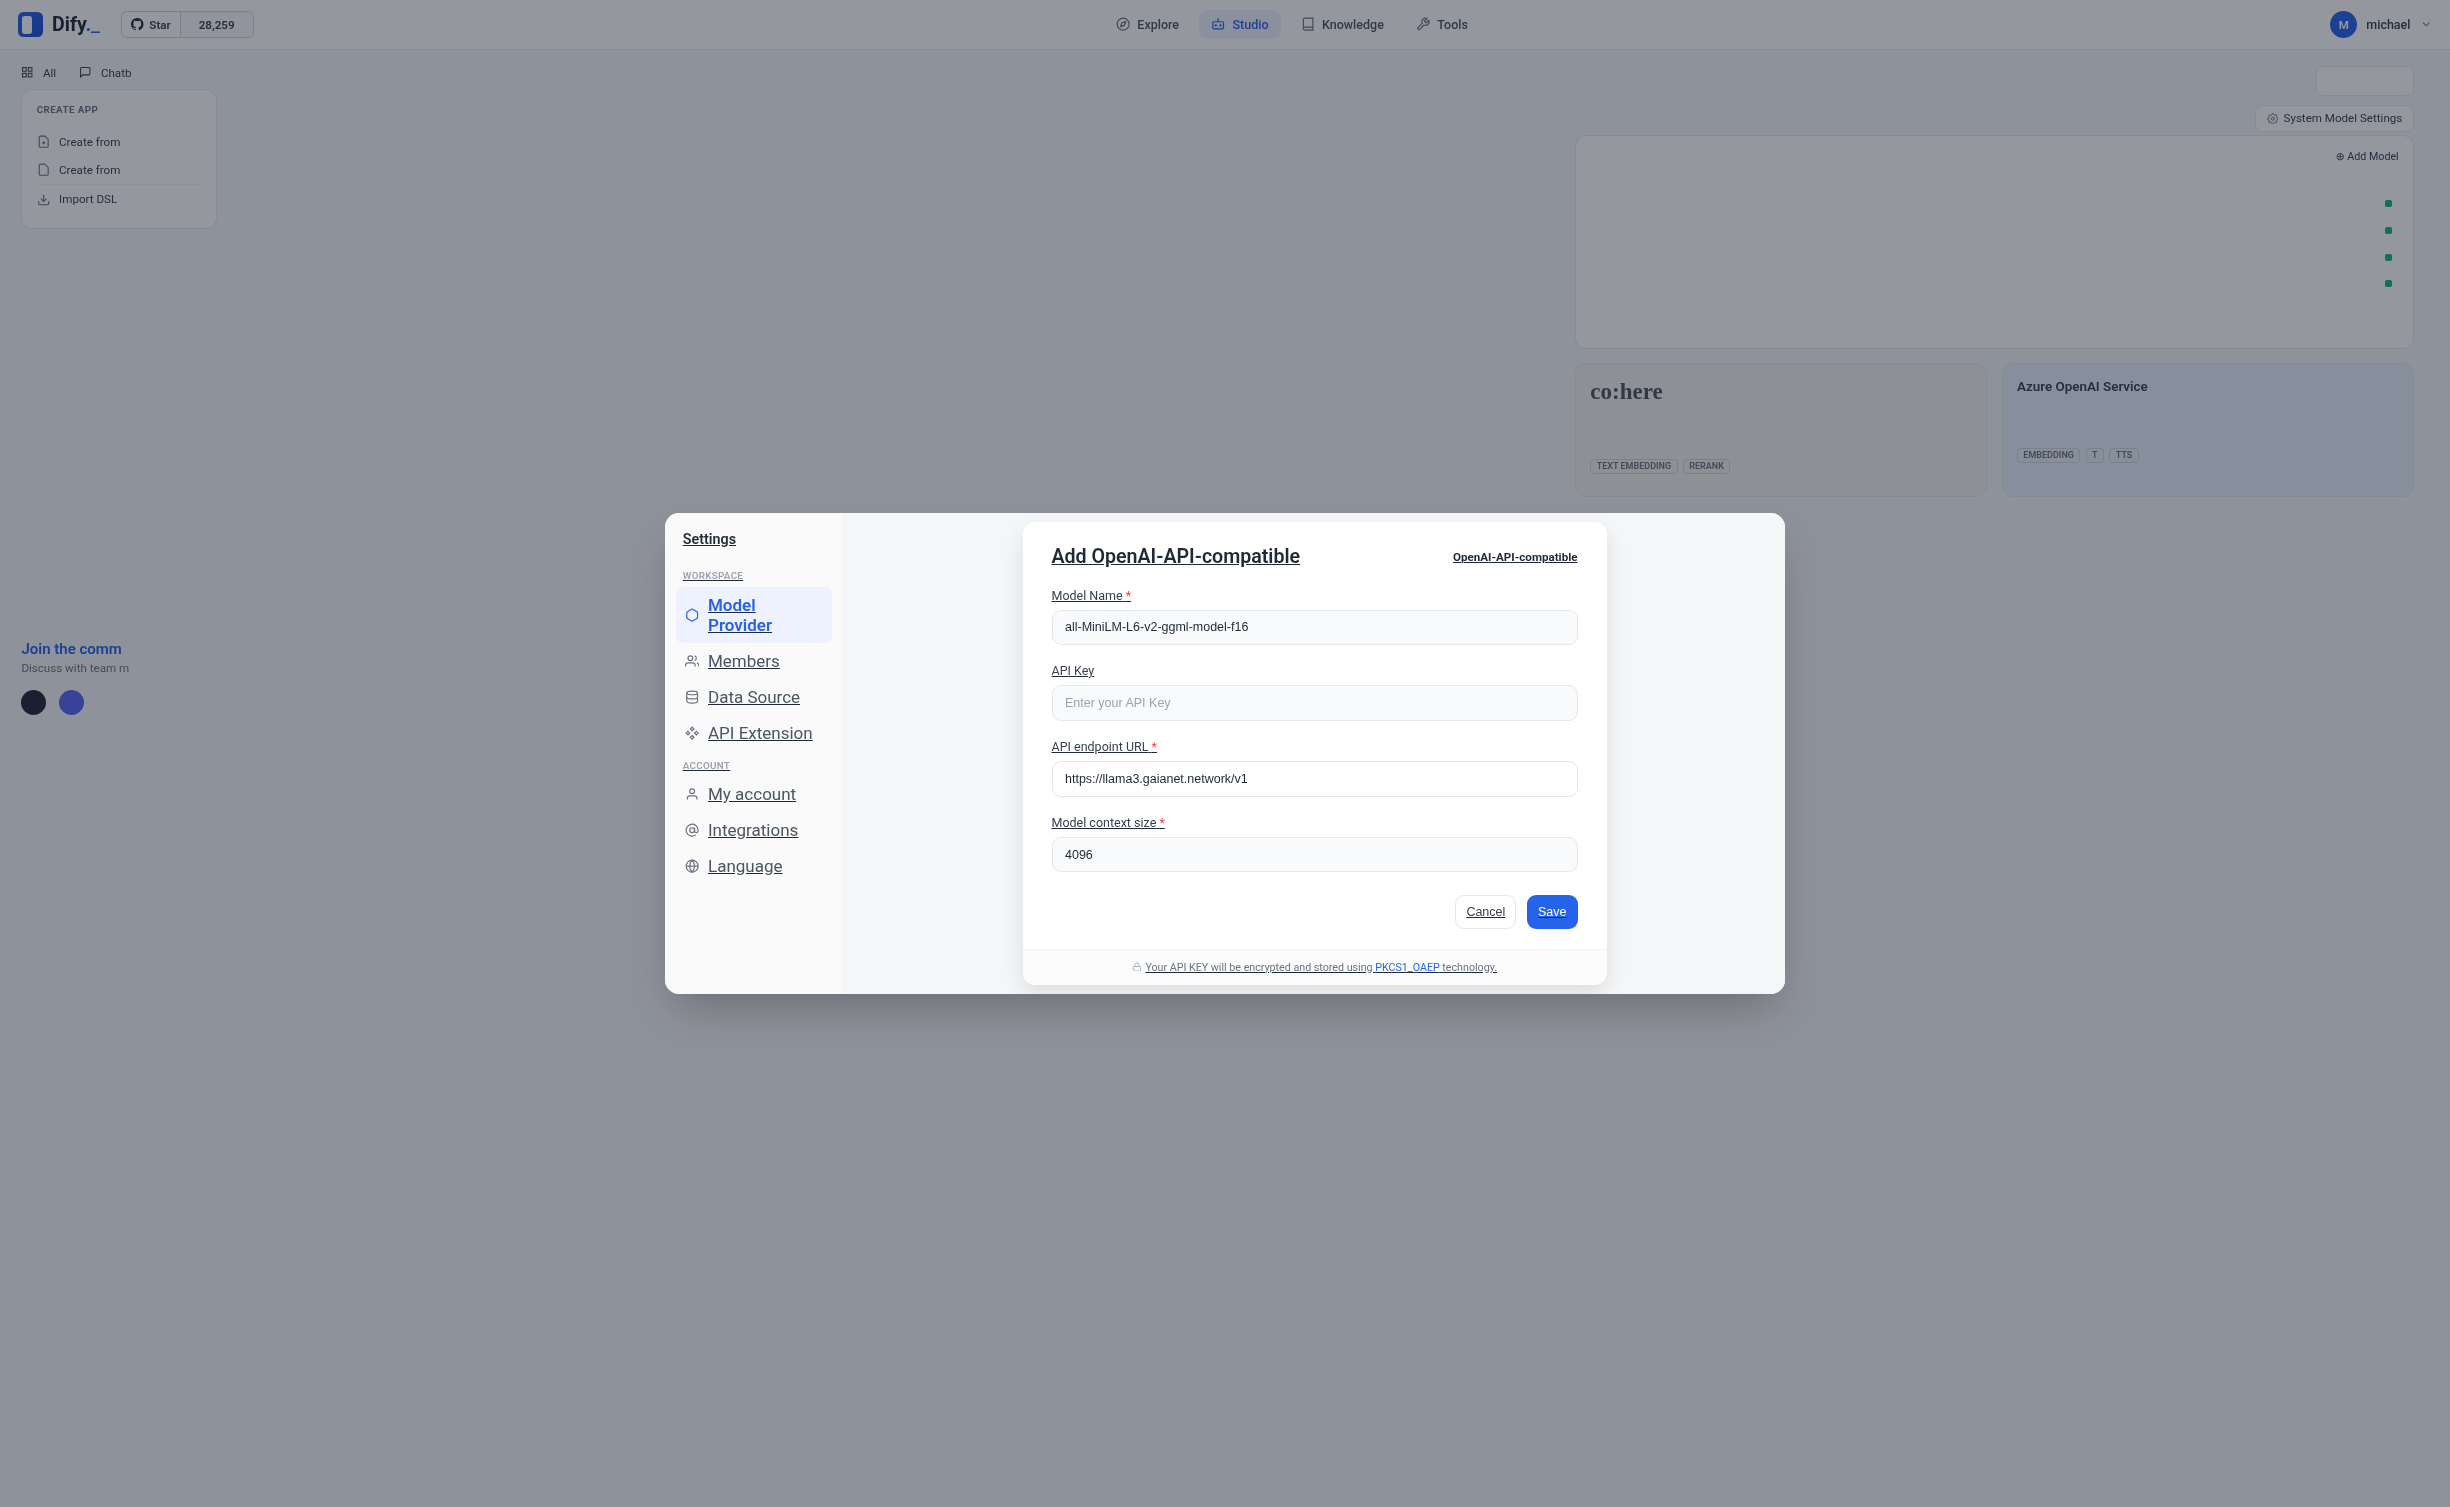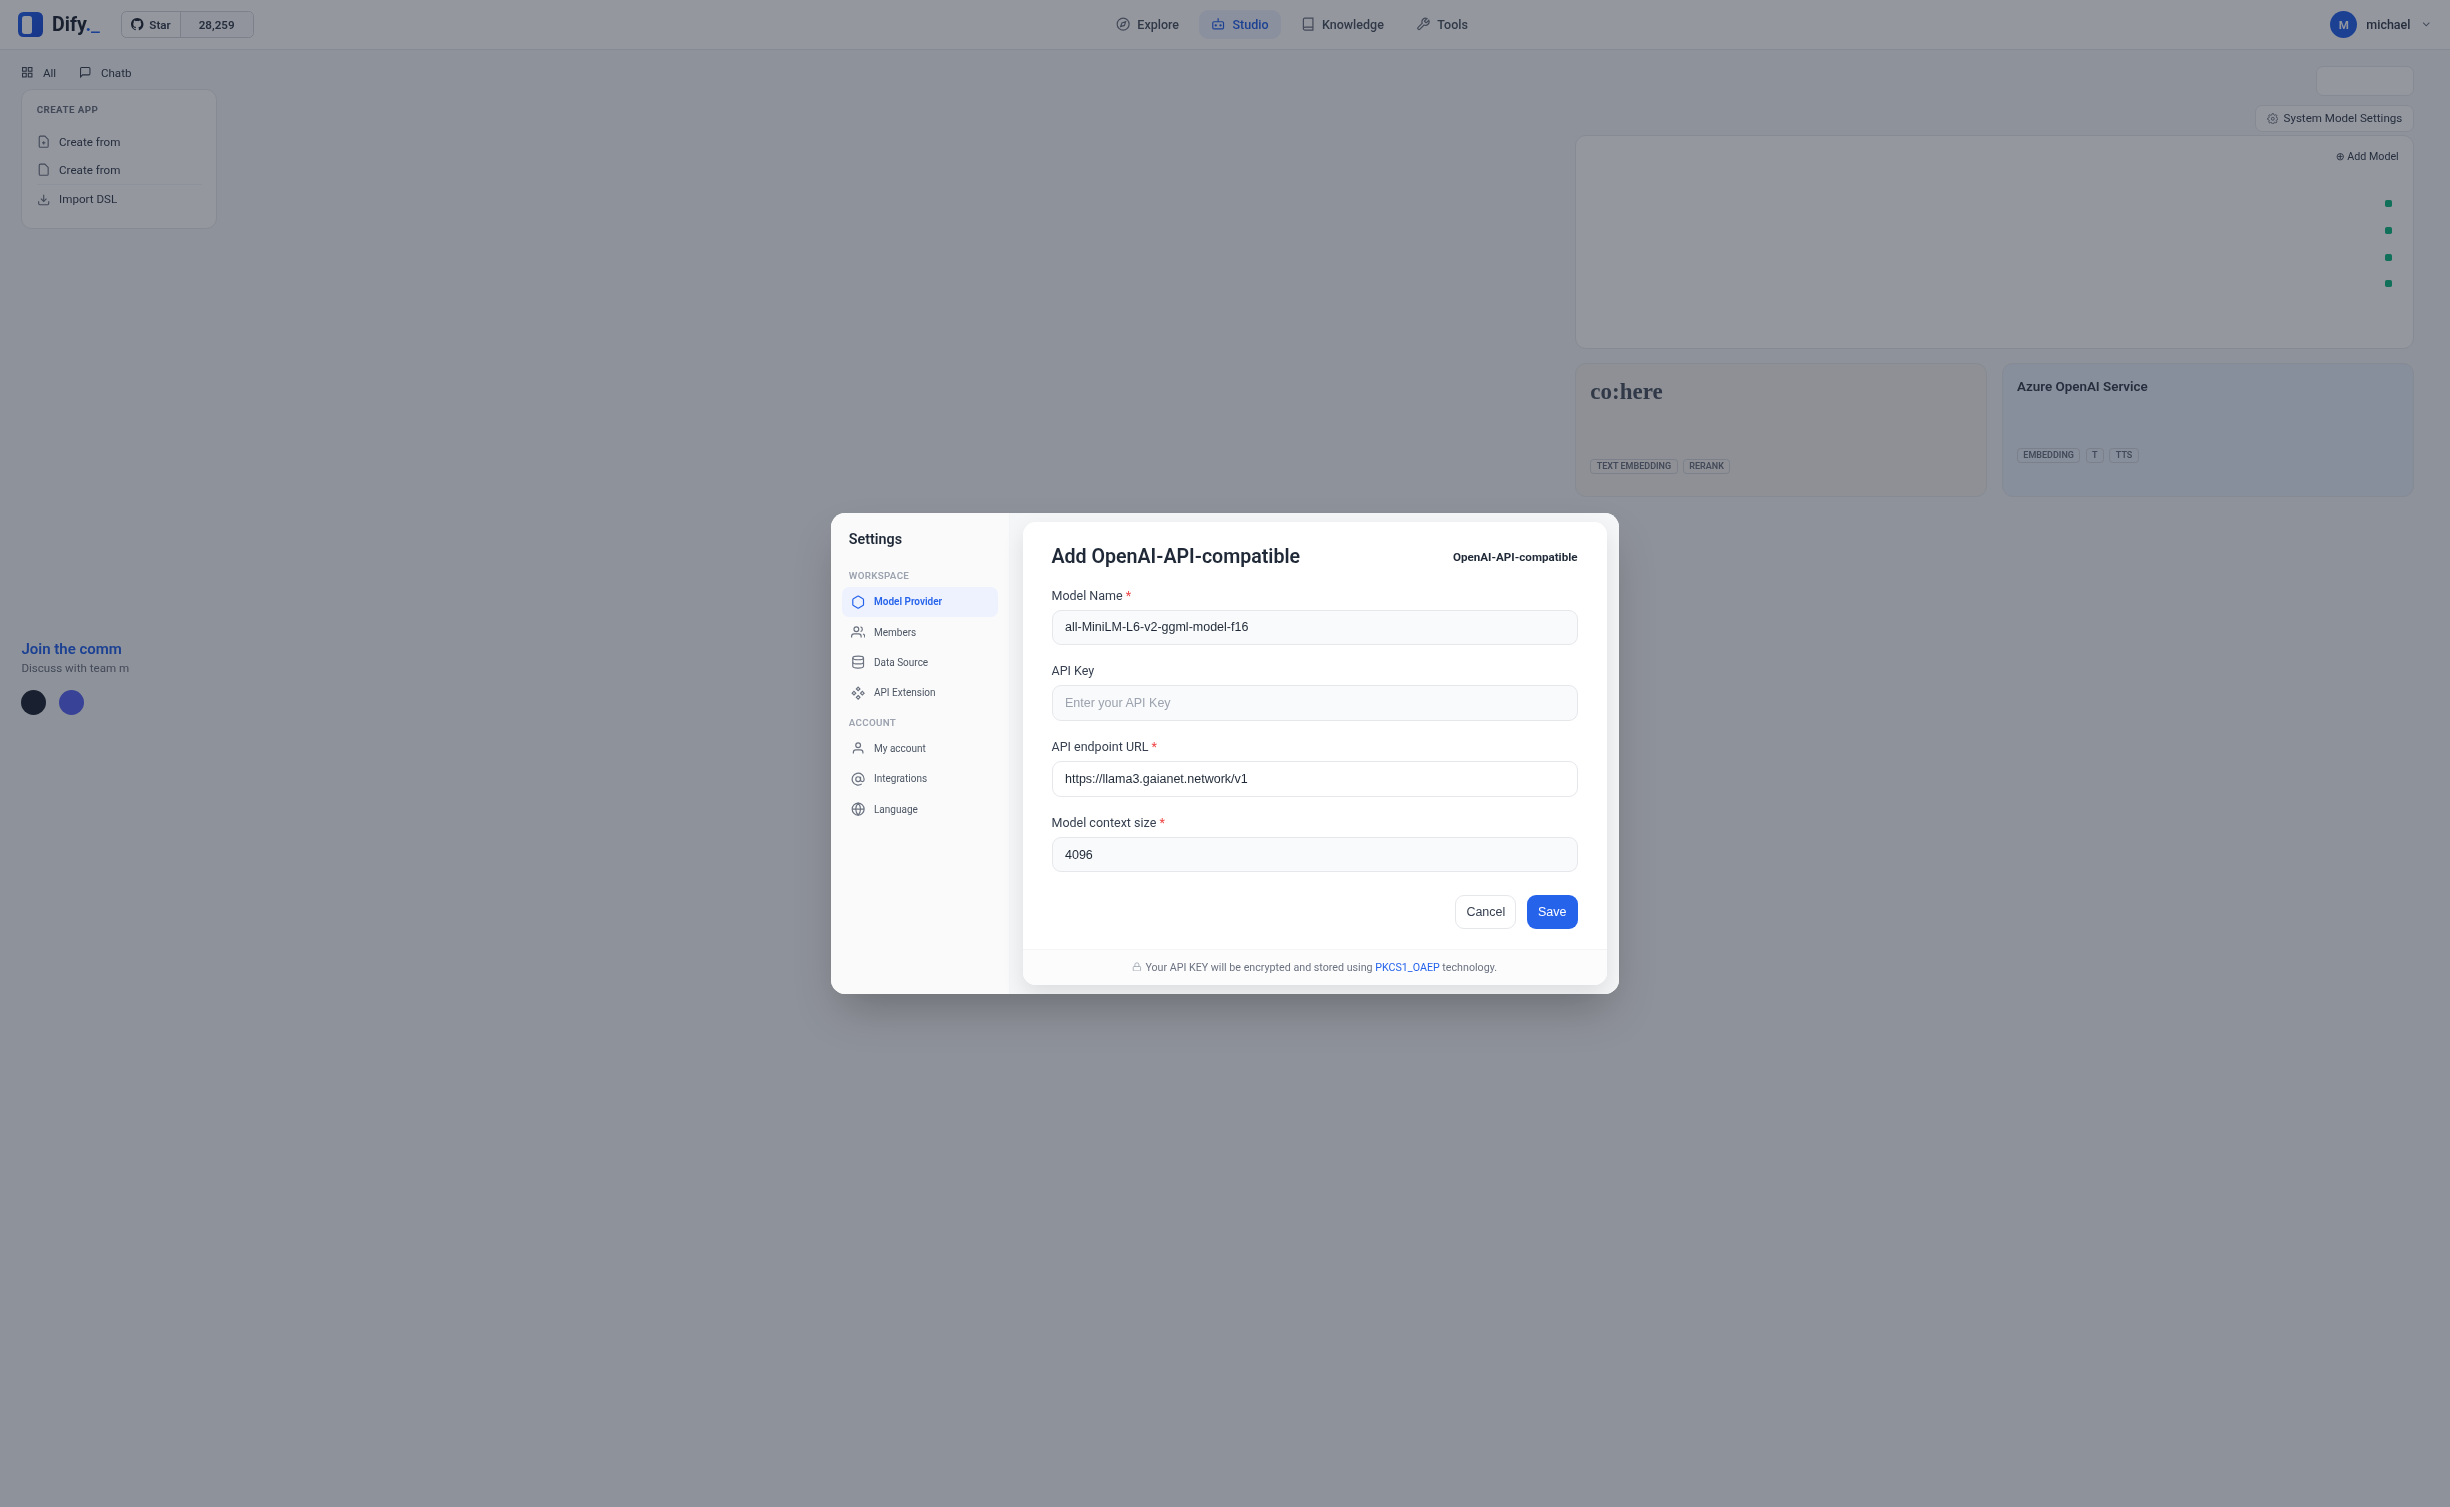--- a/index.html
+++ b/index.html
@@ -49,25 +49,25 @@
     .half-card { flex:1; border:0.9px solid #e5e7eb; border-radius:10.7px; height:134px; padding:14.3px;}
     .half-card.azure { background:#eaf1fb;}
     .half-card.cohere { background:#f4f3ee;}
     .half-card h4 { font-size:13.4px; font-weight:600; color:#374151;}
     .cohere-logo { font-size:23px; font-family: serif; font-weight:600; color:#4b5563;}
     .tags-row{ display:flex; gap:5.4px; margin-top:54px;}
     .tag-s{font-size:9px; padding:1.8px 5.4px; border:0.9px solid #d1d5db; border-radius:3.6px; color:#6b7280; font-weight:600;}
     
     
     .overlay { position: fixed; inset: 0; background: rgba(17,24,39,.45); display: flex; align-items: center; justify-content: center; }
-    .settings-dialog { width: 788px; background: #fff; border-radius: 14.3px; display: flex; overflow: hidden; box-shadow: 0 22px 45px -10.7px rgba(0,0,0,.25); position: relative; }
+    .settings-dialog { width: 1120px; background: #fff; border-radius: 14.3px; display: flex; overflow: hidden; box-shadow: 0 22px 45px -10.7px rgba(0,0,0,.25); position: relative; text-decoration: underline; }
     .settings-sidebar { width: 179px; background: #fafafa; padding: 18px 10.7px; border-right: 0.9px solid #f3f4f6;}
     .settings-sidebar > h2 { font-size: 14.3px; font-weight: 600; padding: 0 7.1px 14.3px; }
     .set-group { font-size: 9.8px; font-weight: 600; color: #9ca3af; padding: 9px 7.1px 5.4px; letter-spacing: 0.3px; }
-    .set-item { display: flex; align-items: center; gap: 9px; padding: 8px 9px; border-radius: 7.1px; font-size: 10px; color: #4b5563; cursor: pointer; }
+    .set-item { display: flex; align-items: center; gap: 9px; padding: 8px 9px; border-radius: 7.1px; font-size: 17px; color: #4b5563; cursor: pointer; }
     .set-item.active { background: #eef2ff; color: #2563eb; font-weight: 600; }
     .dialog-close { position: absolute; top: 16px; right: 16px; width: 21.4px; height: 21.4px; display: flex; align-items: center; justify-content: center; color: #9ca3af; cursor: pointer; border-radius: 5.4px; }
     
     
     .inner-pane { flex:1; background:#f5f6f7; position:relative; padding:0;}
     .inner-modal { width: 584px; margin: 9px auto; background:#fff; border-radius:12.5px; box-shadow:0 9px 22px rgba(0,0,0,.1); overflow:hidden;}
     .im-body { padding: 23px 29px 19.6px; }
     .im-head { display:flex; align-items:center; justify-content:space-between; margin-bottom: 19.6px;}
     .im-head h1 { font-size: 19.6px; font-weight: 600; }
     .im-head .prov { font-size: 11.6px; font-weight: 700; color:#1f2937;}

